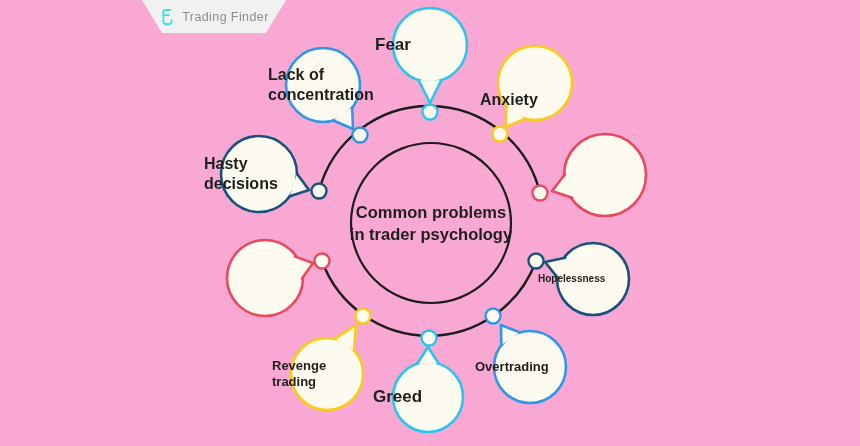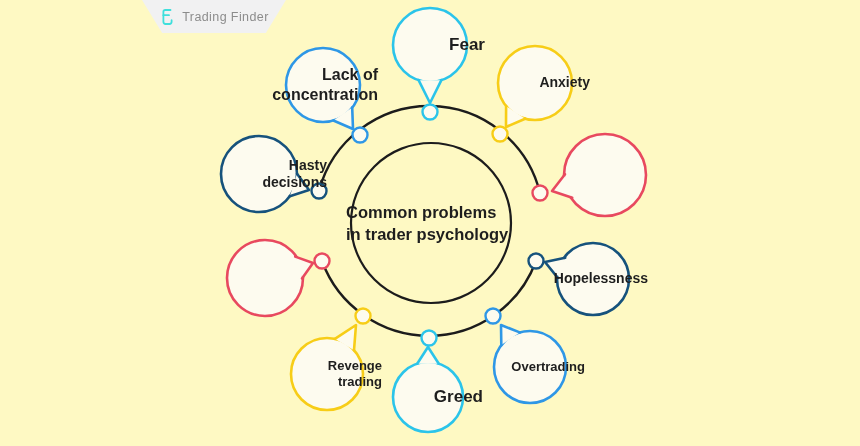--- a/index.html
+++ b/index.html
@@ -1,41 +1,41 @@
 <!DOCTYPE html>
 <html><head>
 <meta charset="utf-8">
 <style>
   html,body{margin:0;padding:0;}
   .stage{
     position:relative;
     width:860px;height:446px;
-    background:#fef9c3;
+    background:#f9a8d4;
     overflow:hidden;
     font-family:"Liberation Sans",sans-serif;
   }
   .banner{
     position:absolute;left:142px;top:0;width:144px;height:33px;
     background:#F1F1F2;
     clip-path:polygon(0 0,100% 0,86% 100%,14% 100%);
     display:flex;align-items:center;justify-content:center;gap:6px;
   }
   .logo-text{
     color:#8C8C8C;font-size:12.5px;font-weight:500;letter-spacing:.4px;
   }
   .diagram-svg{position:absolute;left:0;top:0;}
   .blabel{
     position:absolute;transform:translate(-50%,-50%);
-    text-align:right;white-space:pre-line;
+    text-align:left;white-space:pre-line;
     color:#1E1E1E;font-weight:700;line-height:1.22;
     pointer-events:none;width:110px;
   }
   .center-title{
     position:absolute;transform:translate(-50%,-50%);
-    white-space:pre-line;
+    text-align:center;white-space:pre-line;
     color:#1E1E1E;font-weight:700;font-size:16.5px;line-height:1.35;
     width:170px;
   }
 </style>
 </head>
 <body>
 
 <div class="stage">
 
   <div class="banner">
@@ -92,24 +92,24 @@
     <circle cx="363" cy="316" r="7.5" fill="#FDFBEF" stroke-width="2.4" stroke="#F7CD17"></circle>
     <circle cx="322" cy="261" r="7.5" fill="#FDFBEF" stroke-width="2.4" stroke="#E8495F"></circle>
     <circle cx="319" cy="191" r="7.5" fill="#FDFBEF" stroke-width="2.4" stroke="#16527C"></circle>
     <circle cx="360" cy="135" r="7.5" fill="#FDFBEF" stroke-width="2.4" stroke="#2E97E6"></circle>
   </svg>
 
   <div class="center-title" style="left:431px;top:223px;">Common problems
 in trader psychology</div>
 
   <div class="blabel" style="left:430px;top:45px;font-size:17px;">Fear</div>
-  <div class="blabel" style="left:535px;top:83px;font-size:14px;">Anxiety</div>
-  <div class="blabel" style="left:593px;top:279px;font-size:14px;">Hopelessness</div>
+  <div class="blabel" style="left:535px;top:100px;font-size:16px;">Anxiety</div>
+  <div class="blabel" style="left:593px;top:279px;font-size:10px;">Hopelessness</div>
   <div class="blabel" style="left:530px;top:367px;font-size:13px;">Overtrading</div>
   <div class="blabel" style="left:428px;top:397px;font-size:17px;">Greed</div>
   <div class="blabel" style="left:327px;top:374px;font-size:13px;">Revenge
 trading</div>
-  <div class="blabel" style="left:272px;top:174px;font-size:14px;">Hasty
+  <div class="blabel" style="left:259px;top:174px;font-size:16px;">Hasty
 decisions</div>
   <div class="blabel" style="left:323px;top:85px;font-size:16px;">Lack of
 concentration</div>
 
 </div>
 
 </body></html>

